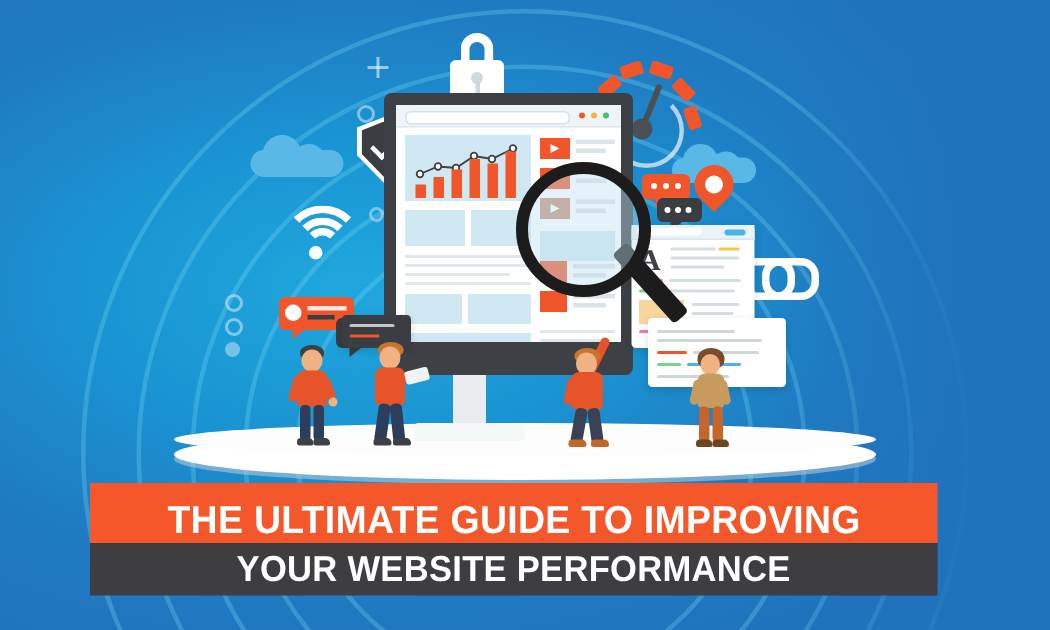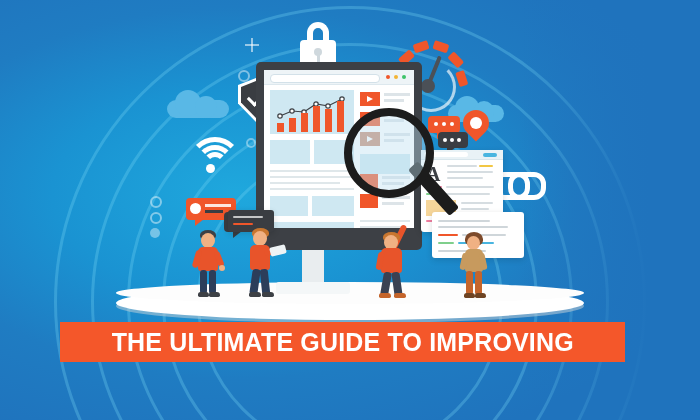--- a/index.html
+++ b/index.html
@@ -87,21 +87,21 @@
   .person{position:absolute;}
   .head{position:absolute;border-radius:50%;}
   .hair{position:absolute;border-radius:50% 50% 40% 40%;}
   .torso{position:absolute;border-radius:5px 5px 3px 3px;}
   .leg{position:absolute;border-radius:3px;}
   .arm{position:absolute;border-radius:3px;}
   .shoe{position:absolute;border-radius:3px 4px 2px 2px;}
 
   
   .banner{position:absolute;left:60px;width:565px;display:flex;align-items:center;justify-content:center;}
-  .banner-top{top:322px;height:40px;background:#f4572a;}
+  .banner-top{top:322px;height:40px;background:#f4572a;align-items:flex-end;}
   .banner-bot{top:362px;height:35px;background:#3d3d42;}
   .banner-top .txt{color:#fff;font-weight:bold;font-size:26px;letter-spacing:.2px;
      font-family:"Liberation Sans",sans-serif;font-stretch:condensed;transform:scaleX(.96);white-space:nowrap;}
   .banner-bot .txt{color:#fff;font-weight:bold;font-size:24px;letter-spacing:.2px;
      font-family:"Liberation Sans",sans-serif;transform:scaleX(.96);white-space:nowrap;}
 </style>
 </head>
 <body>
 
 <div class="stage">
@@ -364,14 +364,17 @@
     <div class="arm" style="left:22px;top:21px;width:6px;height:17px;background:#c79a5e;transform:rotate(-12deg);"></div>
     <div class="leg" style="left:8px;top:39px;width:7px;height:24px;background:#c4652c;"></div>
     <div class="leg" style="left:17px;top:39px;width:7px;height:24px;background:#c4652c;"></div>
     <div class="shoe" style="left:6px;top:61px;width:11px;height:5px;background:#6f4423;"></div>
     <div class="shoe" style="left:17px;top:61px;width:11px;height:5px;background:#6f4423;"></div>
   </div>
 
   <div class="banner banner-top">
     <span class="txt">THE ULTIMATE GUIDE TO IMPROVING</span>
   </div>
+  <div class="banner banner-bot">
+    <span class="txt">YOUR WEBSITE PERFORMANCE</span>
+  </div>
 
 </div>
 
 </body></html>

